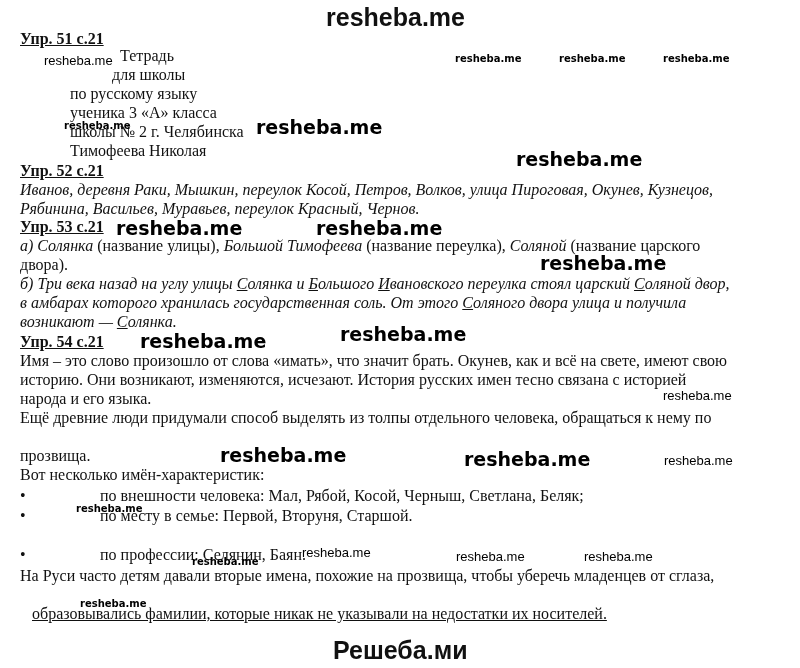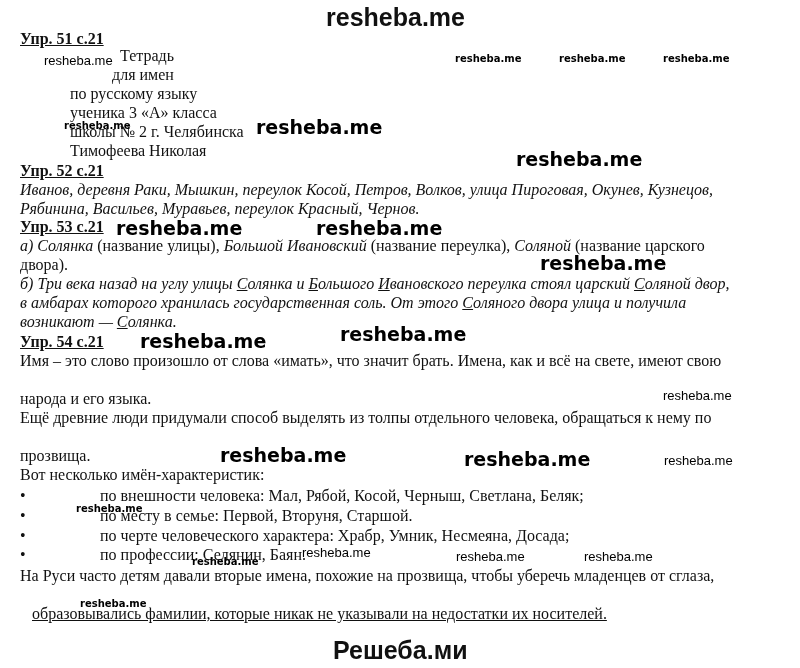--- a/index.html
+++ b/index.html
@@ -19,60 +19,58 @@
 </style>
 </head>
 <body>
 
 <div class="page">
 
   <div class="abs top-title" style="left:326px; top:3px;">resheba.me</div>
 
   <div class="abs heading" style="left:20px; top:30px;">Упр. 51 с.21</div>
   <div class="abs body-text" style="left:120px; top:46px;">Тетрадь</div>
-  <div class="abs body-text" style="left:112px; top:65px;">для имен</div>
+  <div class="abs body-text" style="left:112px; top:65px;">для школы</div>
   <div class="abs body-text" style="left:70px; top:84px;text-align:center;">по русскому языку</div>
   <div class="abs body-text" style="left:70px; top:103px;">ученика 3 «А» класса</div>
   <div class="abs body-text" style="left:70px; top:122px;">школы № 2 г. Челябинска</div>
   <div class="abs body-text" style="left:70px; top:141px;">Тимофеева Николая</div>
 
   <div class="abs heading" style="left:20px; top:162px;">Упр. 52 с.21</div>
   <div class="abs body-text italic" style="left:20px; top:180px;text-align:center;">Иванов, деревня Раки, Мышкин, переулок Косой, Петров, Волков, улица Пироговая, Окунев, Кузнецов,</div>
   <div class="abs body-text italic" style="left:20px; top:199px;">Рябинина, Васильев, Муравьев, переулок Красный, Чернов.</div>
 
   <div class="abs heading" style="left:20px; top:218px;">Упр. 53 с.21</div>
   <div class="abs body-text" style="left:20px; top:236px;">
-    <span class="italic">а) </span><span class="italic">Солянка</span><span> (название улицы), </span><span class="italic">Большой Ивановский</span><span> (название переулка), </span><span class="italic">Соляной</span><span> (название царского</span>
+    <span class="italic">а) </span><span class="italic">Солянка</span><span> (название улицы), </span><span class="italic">Большой Тимофеева</span><span> (название переулка), </span><span class="italic">Соляной</span><span> (название царского</span>
   </div>
   <div class="abs body-text" style="left:20px; top:255px;">двора).</div>
   <div class="abs body-text italic" style="left:20px; top:274px;">
     <span>б) Три века назад на углу улицы </span><span class="u">С</span><span>олянка и </span><span class="u">Б</span><span>ольшого </span><span class="u">И</span><span>вановского переулка стоял царский </span><span class="u">С</span><span>оляной двор,</span>
   </div>
   <div class="abs body-text italic" style="left:20px; top:293px;">
     <span>в амбарах которого хранилась государственная соль. От этого </span><span class="u">С</span><span>оляного двора улица и получила</span>
   </div>
   <div class="abs body-text italic" style="left:20px; top:312px;">
     <span>возникают — </span><span class="u">С</span><span>олянка.</span>
   </div>
 
   <div class="abs heading" style="left:20px; top:333px;">Упр. 54 с.21</div>
-  <div class="abs body-text" style="left:20px; top:351px;">Имя – это слово произошло от слова «имать», что значит брать.   Имена, как и всё на свете, имеют свою</div>
+  <div class="abs body-text" style="left:20px; top:351px;">Имя – это слово произошло от слова «имать», что значит брать.   Окунев, как и всё на свете, имеют свою</div>
+  <div class="abs body-text" style="left:20px; top:370px;">историю. Они возникают, изменяются, исчезают. История русских имен тесно связана с историей</div>
   <div class="abs body-text" style="left:20px; top:389px;">народа и его языка.</div>
   <div class="abs body-text" style="left:20px; top:408px;">Ещё древние люди придумали способ выделять из толпы отдельного человека, обращаться к нему по</div>
   <div class="abs body-text" style="left:20px; top:446px;">прозвища.</div>
   <div class="abs body-text" style="left:20px; top:465px;">Вот несколько имён-характеристик:</div>
 
   <div class="abs body-text" style="left:20px; top:486px;">
     <span class="bullet">•</span><span>по внешности человека: Мал, Рябой, Косой, Черныш, Светлана, Беляк;</span>
   </div>
   <div class="abs body-text" style="left:20px; top:506px;">
     <span class="bullet">•</span><span>по месту в семье: Первой, Вторуня, Старшой.</span>
-  </div>
-  <div class="abs body-text" style="left:20px; top:526px;">
-    <span class="bullet">•</span><span>по черте человеческого характера: Храбр, Умник, Несмеяна, Досада;</span>
   </div>
   <div class="abs body-text" style="left:20px; top:545px;">
     <span class="bullet">•</span><span>по профессии: Селянин, Баян.</span>
   </div>
 
   <div class="abs body-text" style="left:20px; top:566px;">На Руси часто детям давали вторые имена, похожие на прозвища, чтобы уберечь младенцев от сглаза,</div>
   <div class="abs body-text" style="left:32px; top:604px;text-decoration:underline;">образовывались фамилии, которые никак не указывали на недостатки их носителей.</div>
 
   <div class="abs bottom-title" style="left:333px; top:636px;text-align:center;">Решеба.ми</div>
 

